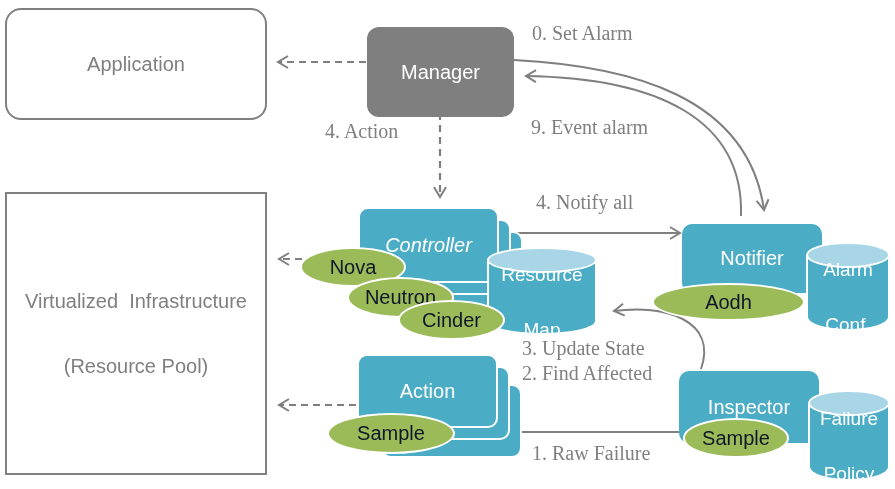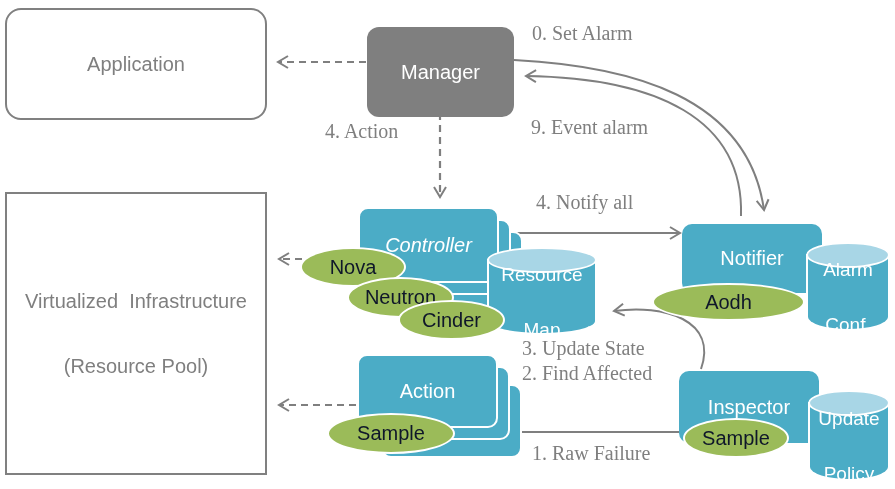--- a/index.html
+++ b/index.html
@@ -110,21 +110,21 @@
     <div class="cyl-label">
       <span>Alarm</span>
       <span>Conf.</span>
     </div>
   </div>
 
   <div class="cylinder" style="left:808px; top:390px; width:82px; height:91px;">
     <div class="cyl-body"></div>
     <div class="cyl-top"></div>
     <div class="cyl-label">
-      <span>Update</span>
+      <span>Failure</span>
       <span>Policy</span>
     </div>
   </div>
 
   <div class="g-ellipse" style="left:300px; top:247px; width:106px; height:40px;">
     <span>Nova</span>
   </div>
   <div class="g-ellipse" style="left:347px; top:277px; width:107px; height:41px;">
     <span>Neutron</span>
   </div>

